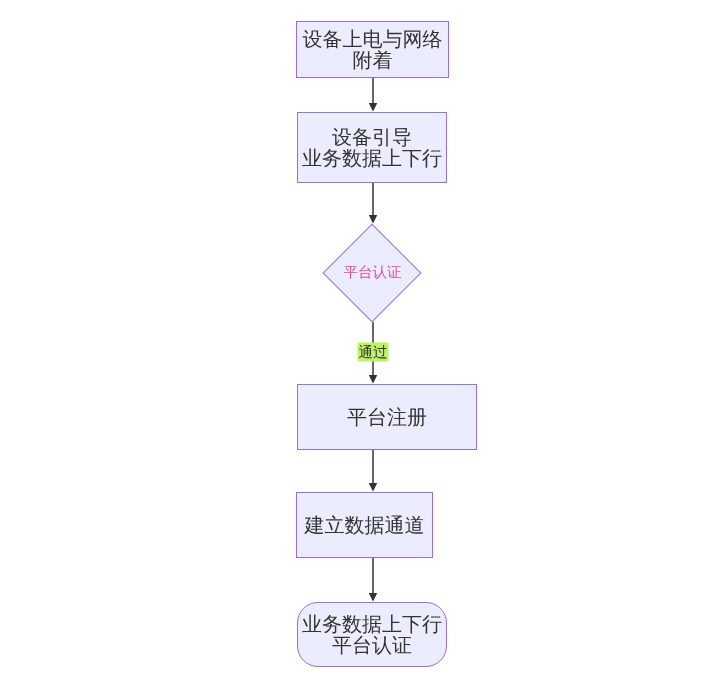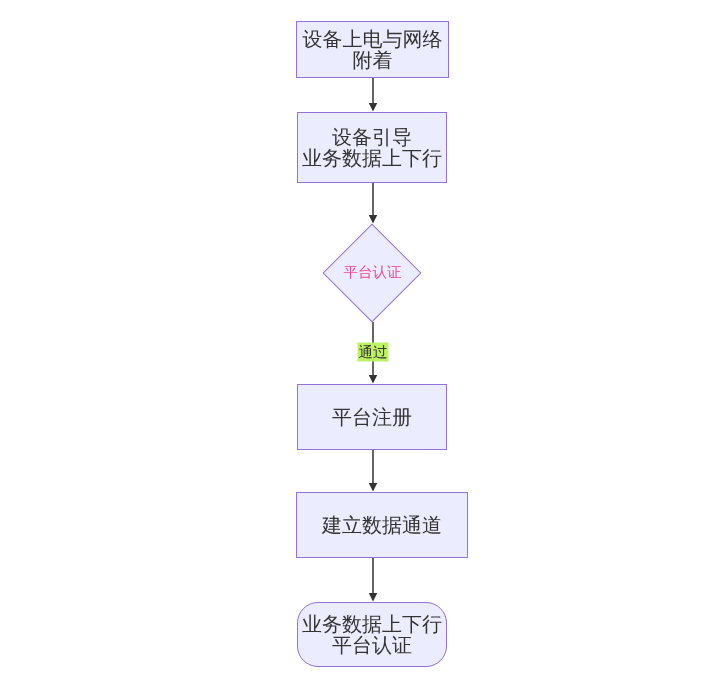--- a/index.html
+++ b/index.html
@@ -69,22 +69,22 @@
     background: #bef264;
     color: #333333;
     font-size: 14.5px;
     line-height: 19px;
     padding: 0 1px;
     z-index: 3;
   }
   
   #n1 { left: 296px; top: 21px;  width: 153px; height: 57px; }
   #n2 { left: 297px; top: 112px; width: 150px; height: 71px; }
-  #n4 { left: 297px; top: 384px; width: 150px; height: 66px; }
-  #n5 { left: 296px; top: 492px; width: 172px; height: 66px; }
+  #n4 { left: 297px; top: 384px; width: 180px; height: 66px; }
+  #n5 { left: 296px; top: 492px; width: 137px; height: 66px; }
   #n6 { left: 297px; top: 602px; width: 150px; height: 65px; border-radius: 21px; }
 </style>
 </head>
 <body>
 
 <div class="canvas">
 
   <svg class="edges-svg">
     <defs>
       <marker id="arrowhead" markerWidth="9" markerHeight="9" refX="7.5" refY="4.5" orient="auto" markerUnits="userSpaceOnUse">

